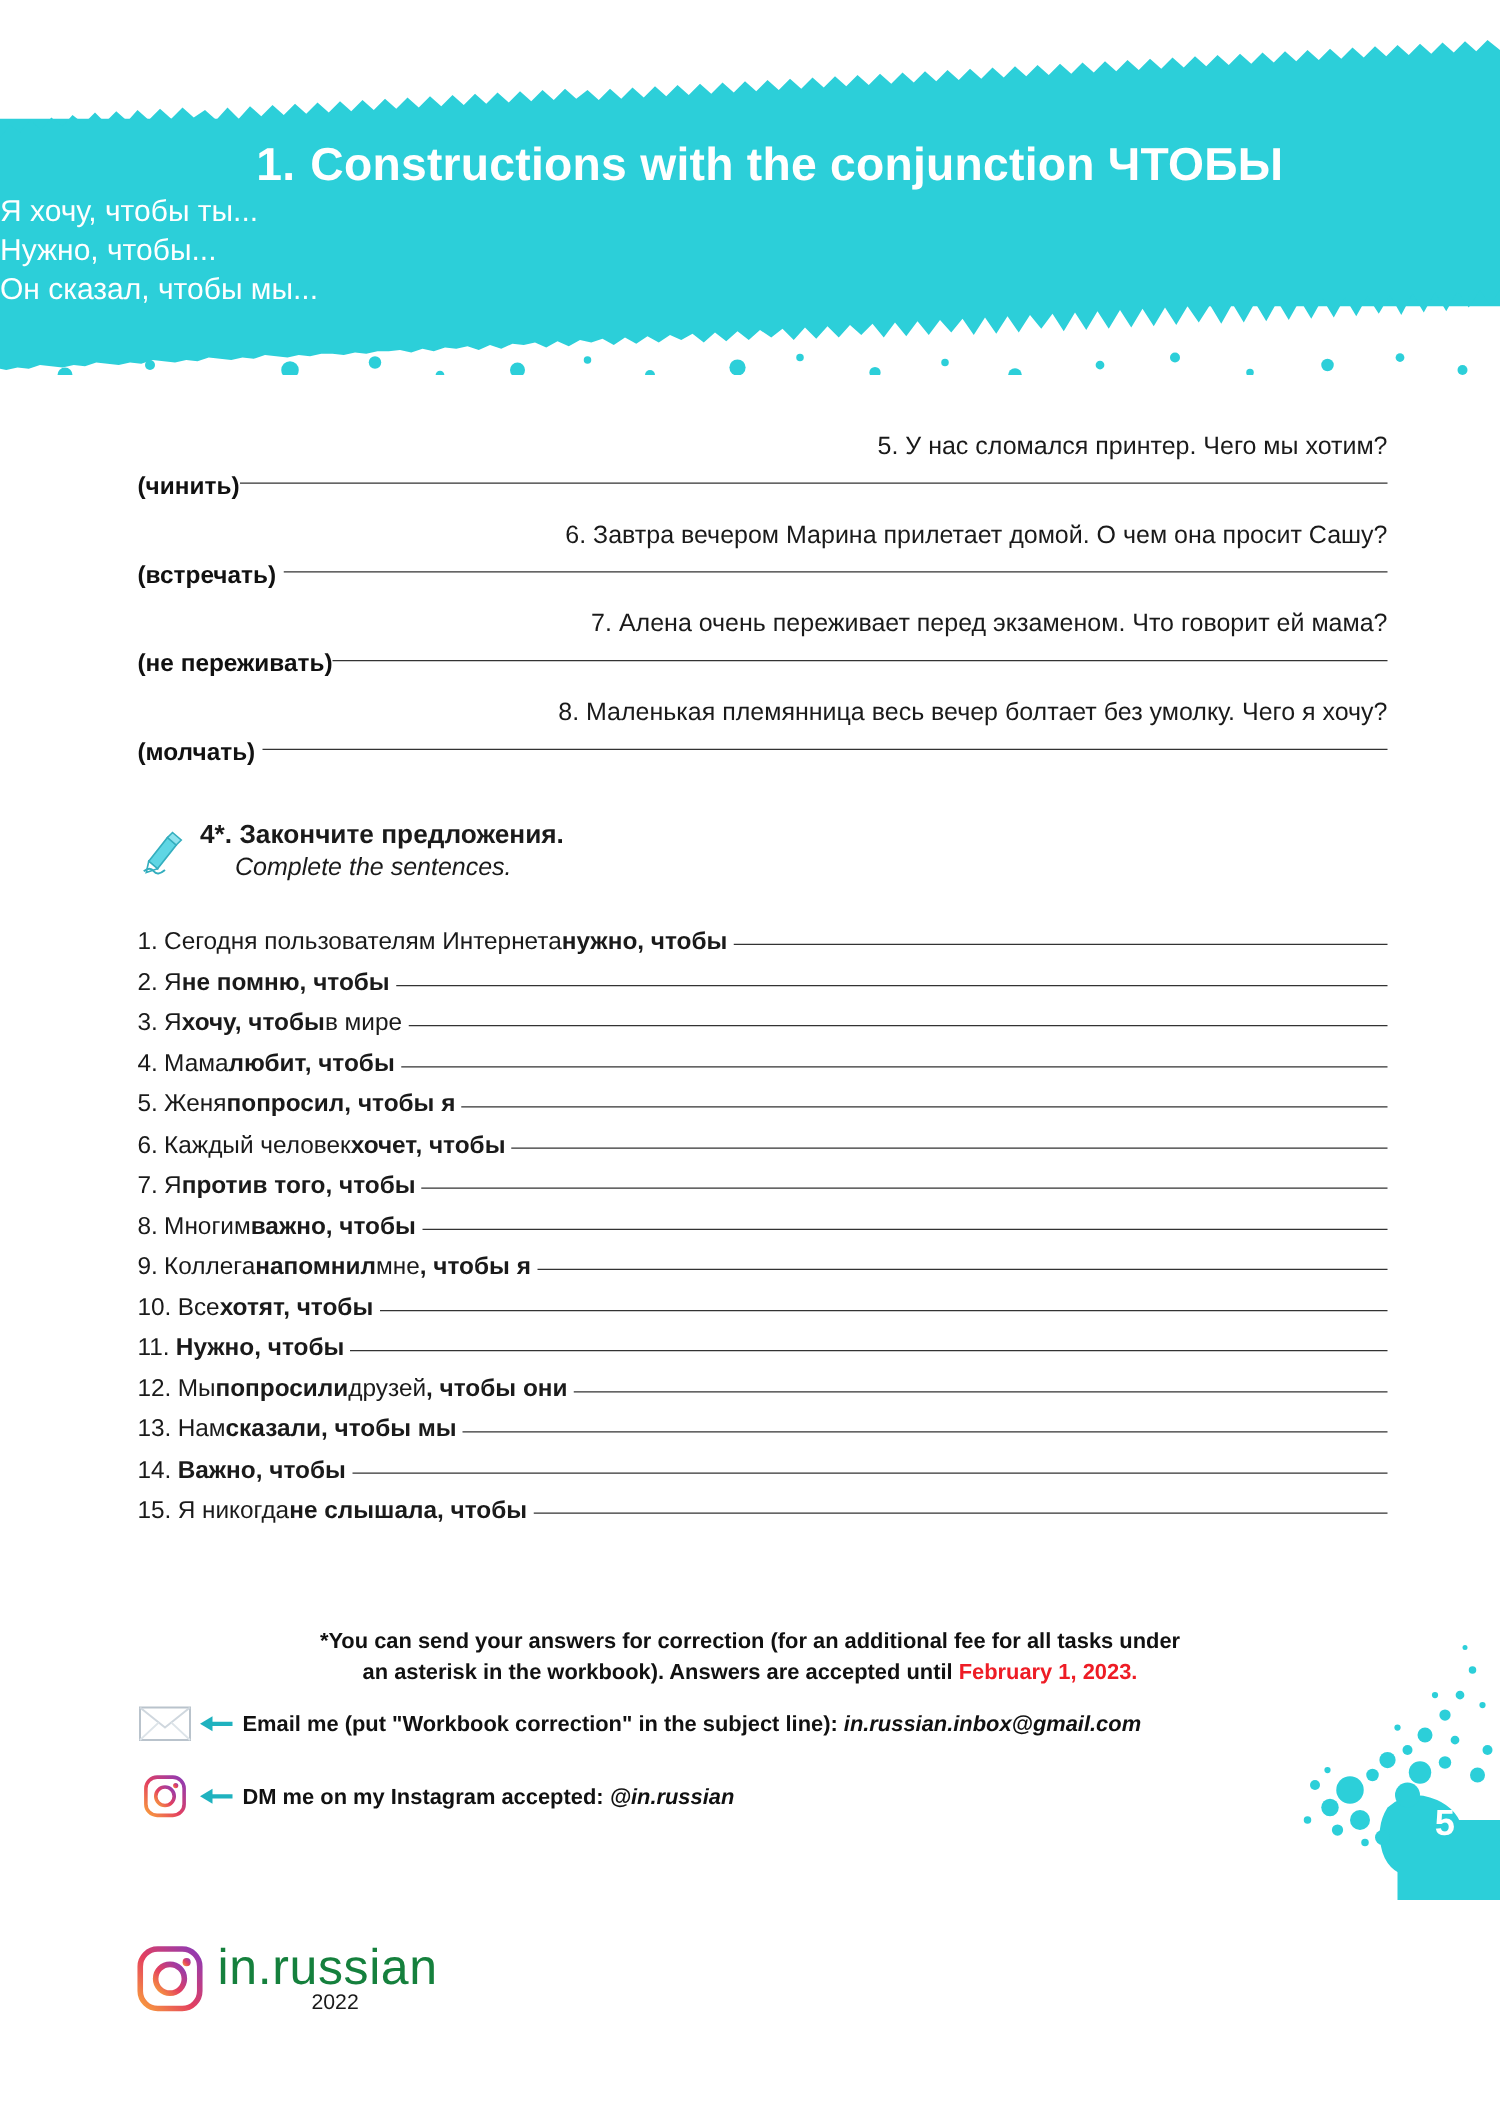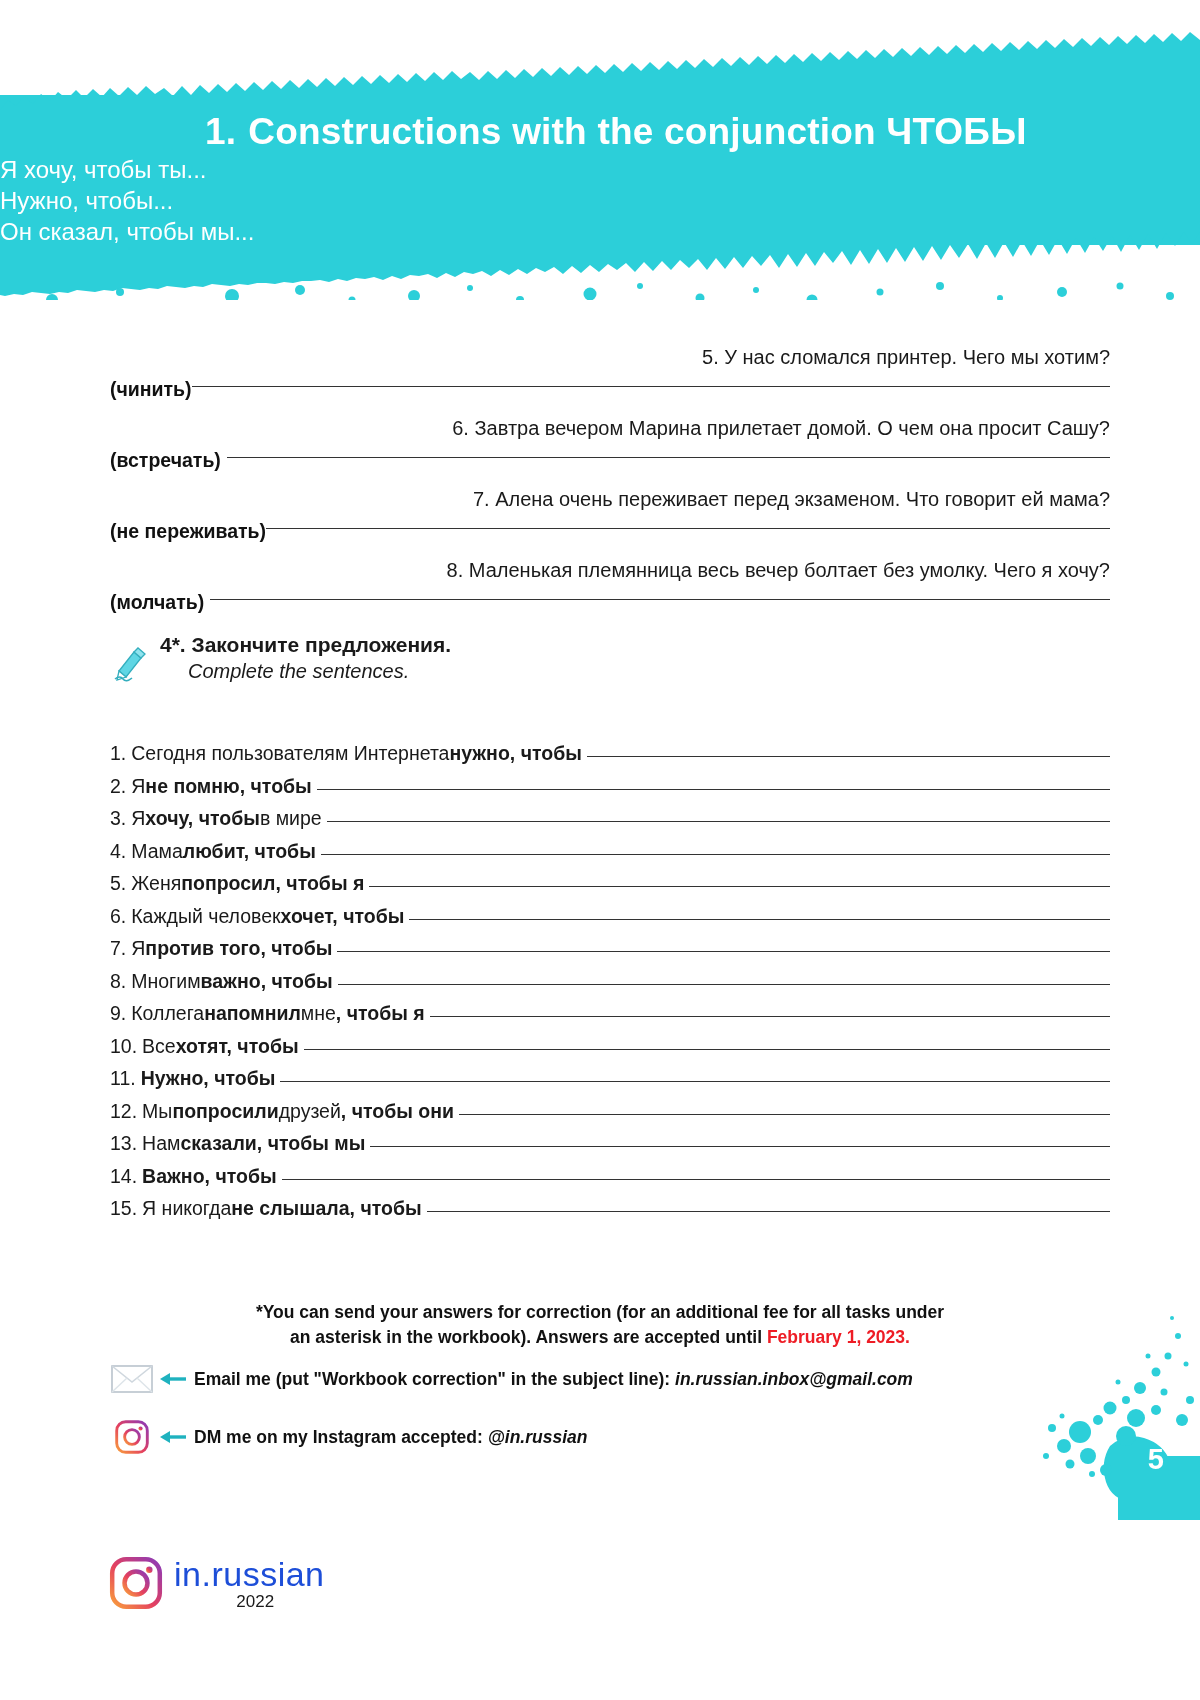--- a/index.html
+++ b/index.html
@@ -65,22 +65,22 @@
     flex:1 1 auto;
     border-bottom:1.6px solid #333;
     height:0;
     position:relative;
     top:-3px;
   }
   .rule.gap{margin-left:6px;}
 
   
   .task-head{
-    position:absolute;left:110px;top:632px;width:1000px;
-    display:flex;align-items:flex-end;
+    position:absolute;left:110px;top:655px;width:1000px;
+    display:flex;align-items:center;
   }
   .pencil{
     width:40px;height:40px;flex:0 0 40px;margin-right:10px;margin-top:2px;
   }
   .task-texts{display:block;}
   .task-ru{
     font-size:21px;font-weight:bold;color:#1a1a1a;line-height:26px;
     white-space:nowrap;
   }
   .task-en{
@@ -135,21 +135,21 @@
   .contact-text .ital{font-style:italic;}
 
   
   .footer-logo{
     position:absolute;left:108px;top:1555px;
     display:flex;align-items:center;
   }
   .ig-logo{width:56px;height:56px;flex:0 0 56px;margin-right:10px;}
   .brand-wrap{display:block;}
   .brand{
-    font-size:34px;color:#1d4ed8;line-height:36px;letter-spacing:.5px;
+    font-size:40px;color:#15803d;line-height:36px;letter-spacing:.5px;
   }
   .brand-year{
     font-size:17px;color:#1a1a1a;text-align:center;line-height:19px;
     padding-left:12px;
   }
 
   
   .pagenum-wrap{
     position:absolute;right:0;bottom:0;width:240px;height:260px;
   }

